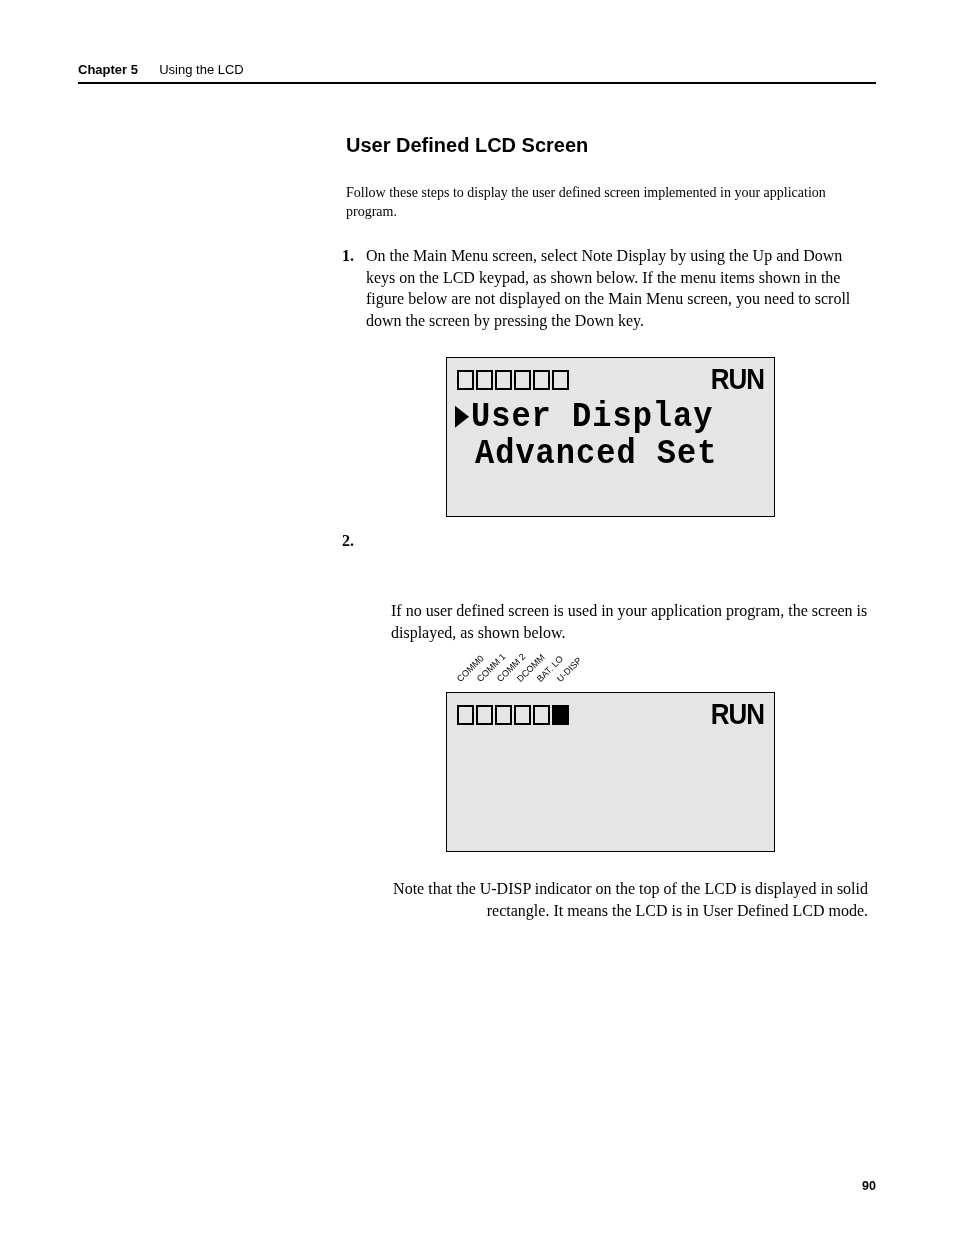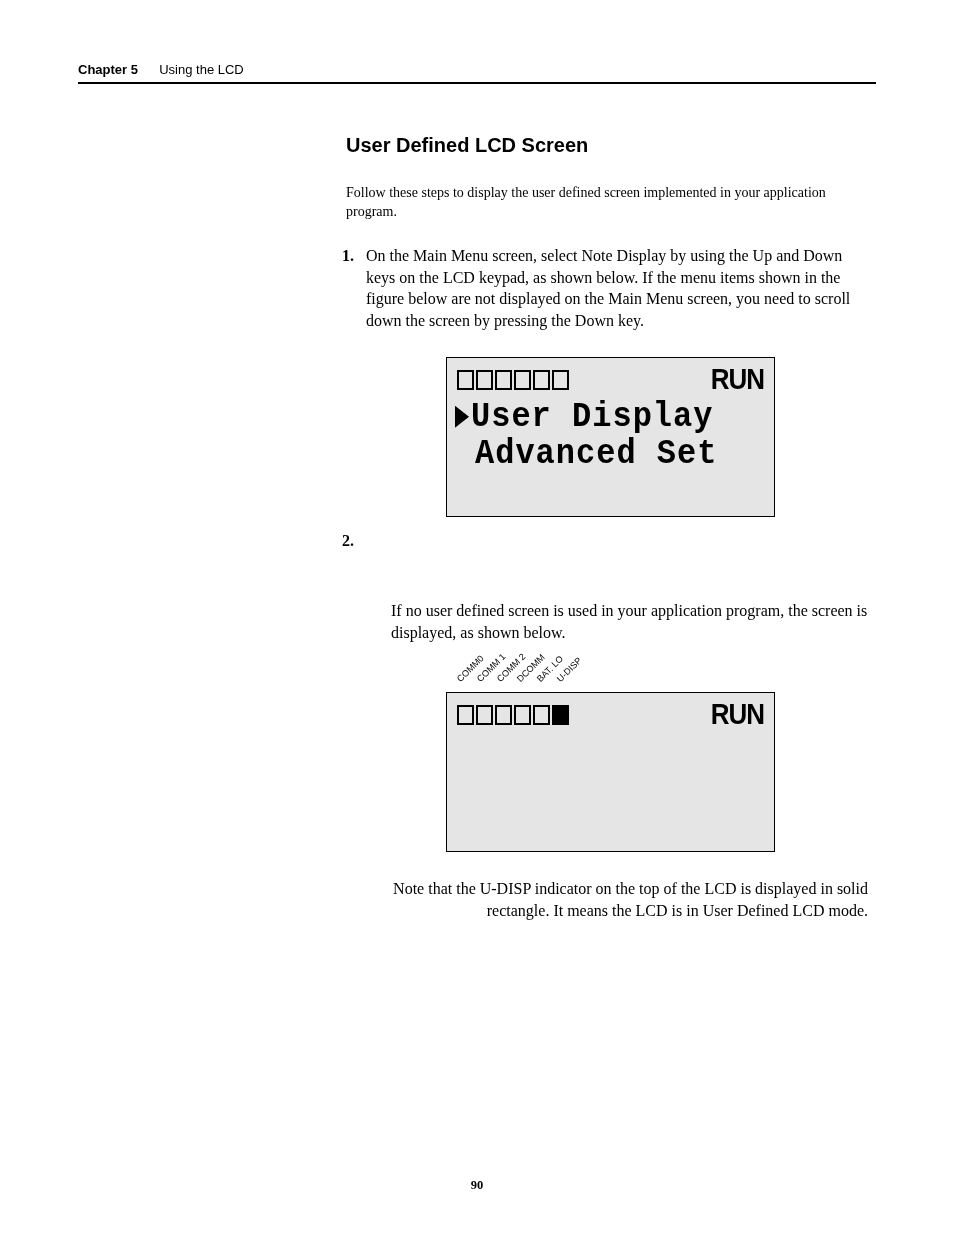--- a/index.html
+++ b/index.html
@@ -177,22 +177,22 @@
     font-size: 16px;
     line-height: 1.35;
     text-align: right;
   }
   .footer {
     position: absolute;
     bottom: 42px;
     left: 78px;
     right: 78px;
     display: flex;
-    justify-content: center;
-    font-family: Liberation Serif, serif;
+    justify-content: flex-end;
+    font-family: Liberation Sans, sans-serif;
     font-size: 12.5px;
   }
   .footer .pg { font-weight: bold; }
 </style>
 </head>
 <body>
 
 <div class="page">
 
   <div class="header">

